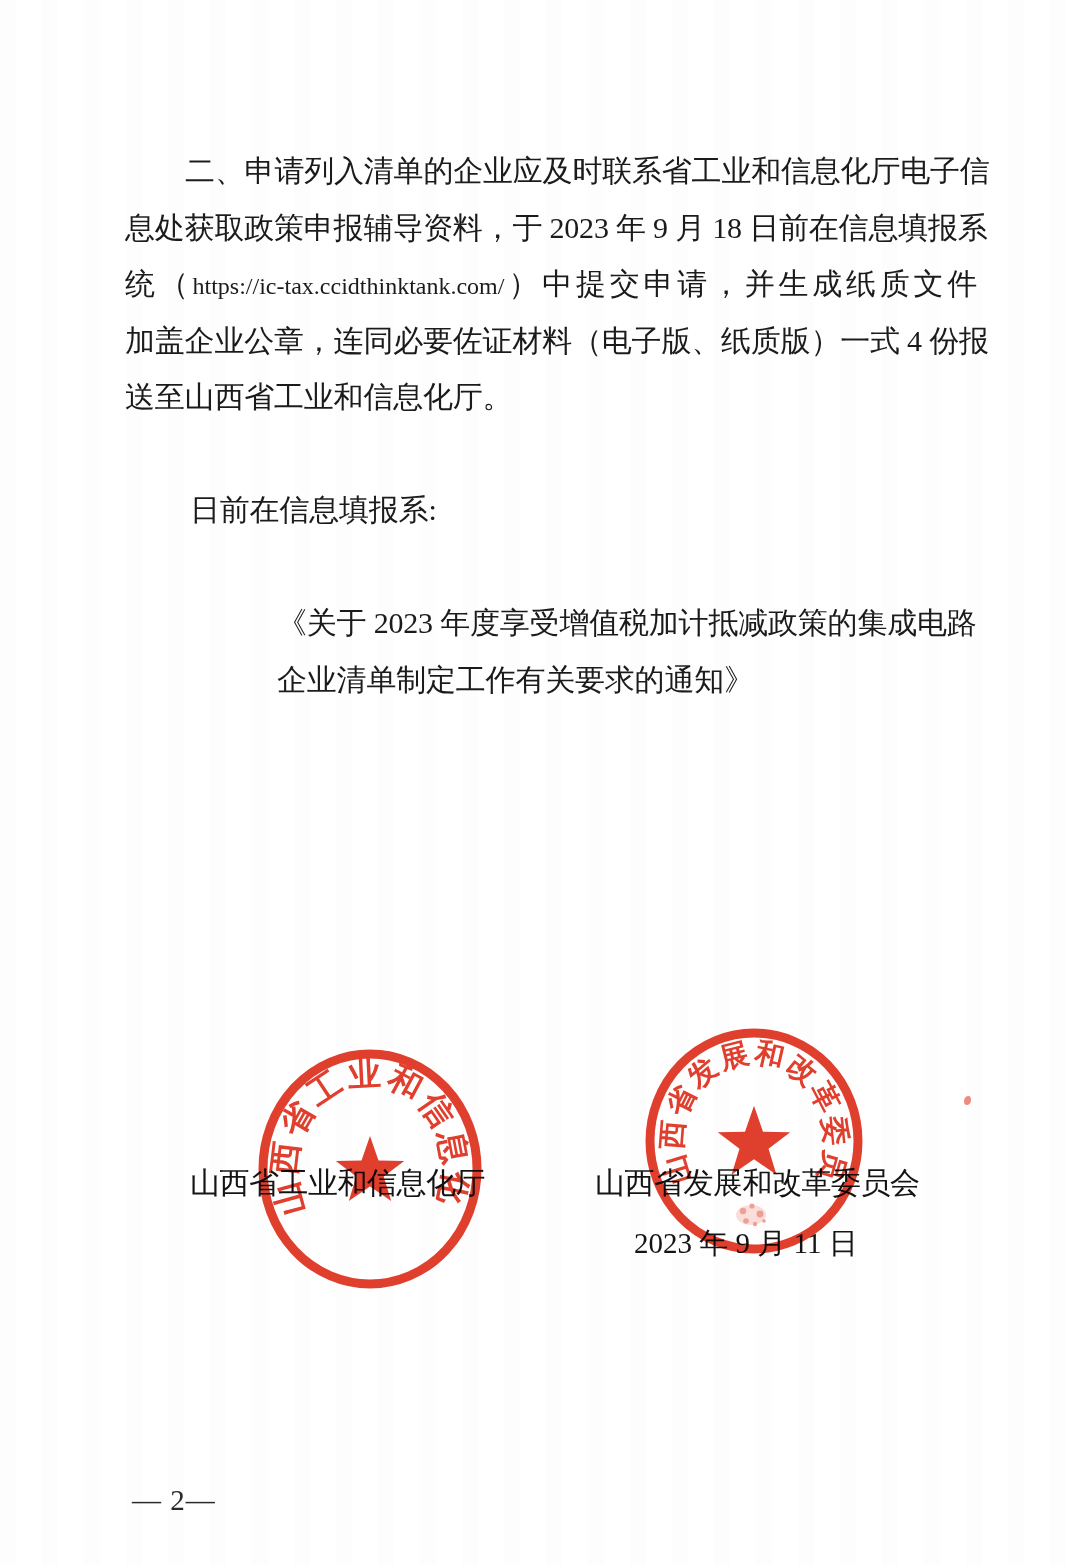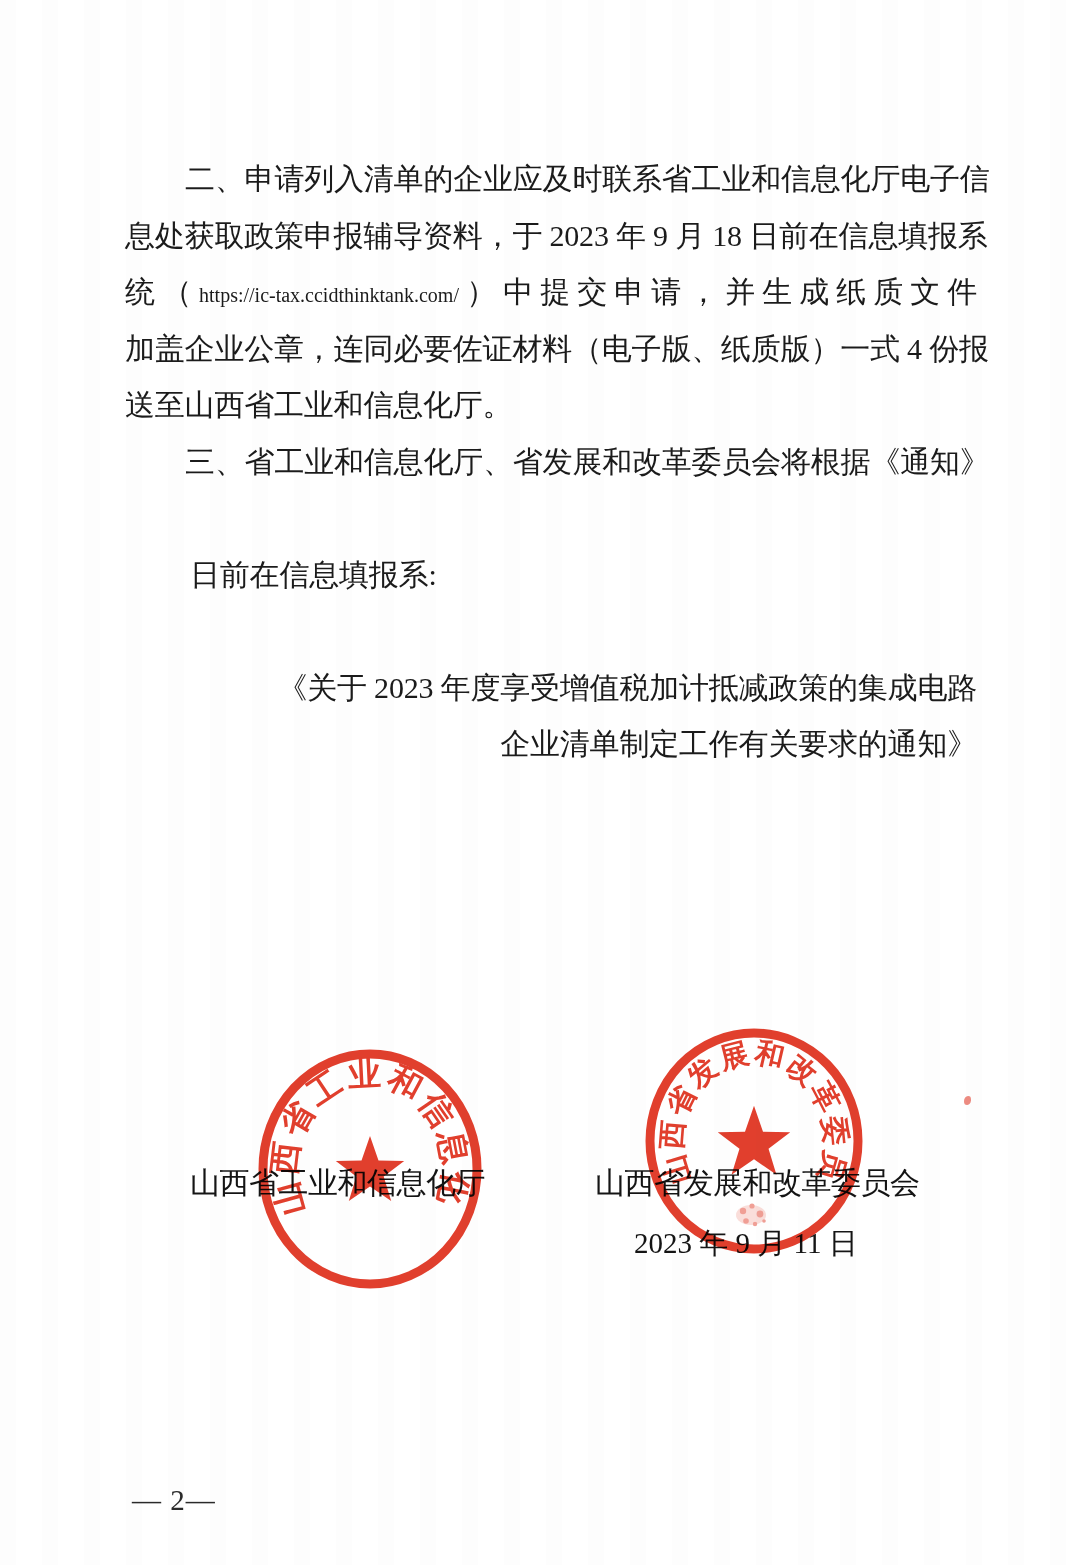--- a/index.html
+++ b/index.html
@@ -6,31 +6,31 @@
   .page {
     position:relative;
     width:1082px; height:1565px;
     margin:0 auto;
     background:#ffffff;
     background-image: repeating-linear-gradient(90deg, rgba(0,0,0,0.008) 0 16px, rgba(0,0,0,0) 16px 42px);
     font-family:"Liberation Serif","DejaVu Serif",serif;
     color:#1b1b1b;
     overflow:hidden;
   }
-  .doc-body { position:absolute; left:125px; top:151px; width:852px; }
+  .doc-body { position:absolute; left:125px; top:143px; width:852px; }
   .line {
     height:56.5px; line-height:56.5px;
     font-size:30px; color:#1b1b1b;
     white-space:nowrap; letter-spacing:-0.2px;
   }
   .fill { text-align:justify; text-align-last:justify; }
   .ind2 { padding-left:60px; }
   .indc { padding-left:65px; }
-  .ind5 { padding-left:152px;text-align:right; }
-  .url  { font-size:20px; letter-spacing:0; }
+  .ind5 { padding-left:152px; }
+  .url  { font-size:24px; letter-spacing:0; }
   .sig-name {
     position:absolute; font-size:30px; letter-spacing:-0.5px;
     line-height:34px; white-space:nowrap; color:#141414;
   }
   .sig-left  { left:190px; top:1166px; }
   .sig-right { left:595px; top:1166px; }
   .sig-date  { left:634px; top:1224px; position:absolute; font-size:29px; white-space:nowrap; color:#141414;}
   .seal { position:absolute; mix-blend-mode:multiply; opacity:0.92; }
   .seal-left  { left:252px; top:1044px; }
   .seal-right { left:639px; top:1022px; }
@@ -49,21 +49,20 @@
 <body>
 
 <div class="page">
 
   <div class="doc-body">
     <div class="line fill ind2">二、申请列入清单的企业应及时联系省工业和信息化厅电子信</div>
     <div class="line fill">息处获取政策申报辅导资料，于 2023 年 9 月 18 日前在信息填报系</div>
     <div class="line fill"><span>统（</span><span class="url">https://ic-tax.ccidthinktank.com/</span><span>）中提交申请，并生成纸质文件</span></div>
     <div class="line fill">加盖企业公章，连同必要佐证材料（电子版、纸质版）一式 4 份报</div>
     <div class="line">送至山西省工业和信息化厅。</div>
-    <div class="line fill ind2">三、省工业和信息化厅、省发展和改革委员会将根据《通知》</div>
     <div class="line"></div>
     <div class="line indc">日前在信息填报系:</div>
     <div class="line"></div>
     <div class="line ind5">《关于 2023 年度享受增值税加计抵减政策的集成电路</div>
     <div class="line ind5">企业清单制定工作有关要求的通知》</div>
   </div>
 
   <div class="sig-name sig-left">山西省工业和信息化厅</div>
   <div class="sig-name sig-right">山西省发展和改革委员会</div>
   <div class="sig-date">2023 年 9 月 11 日</div>

